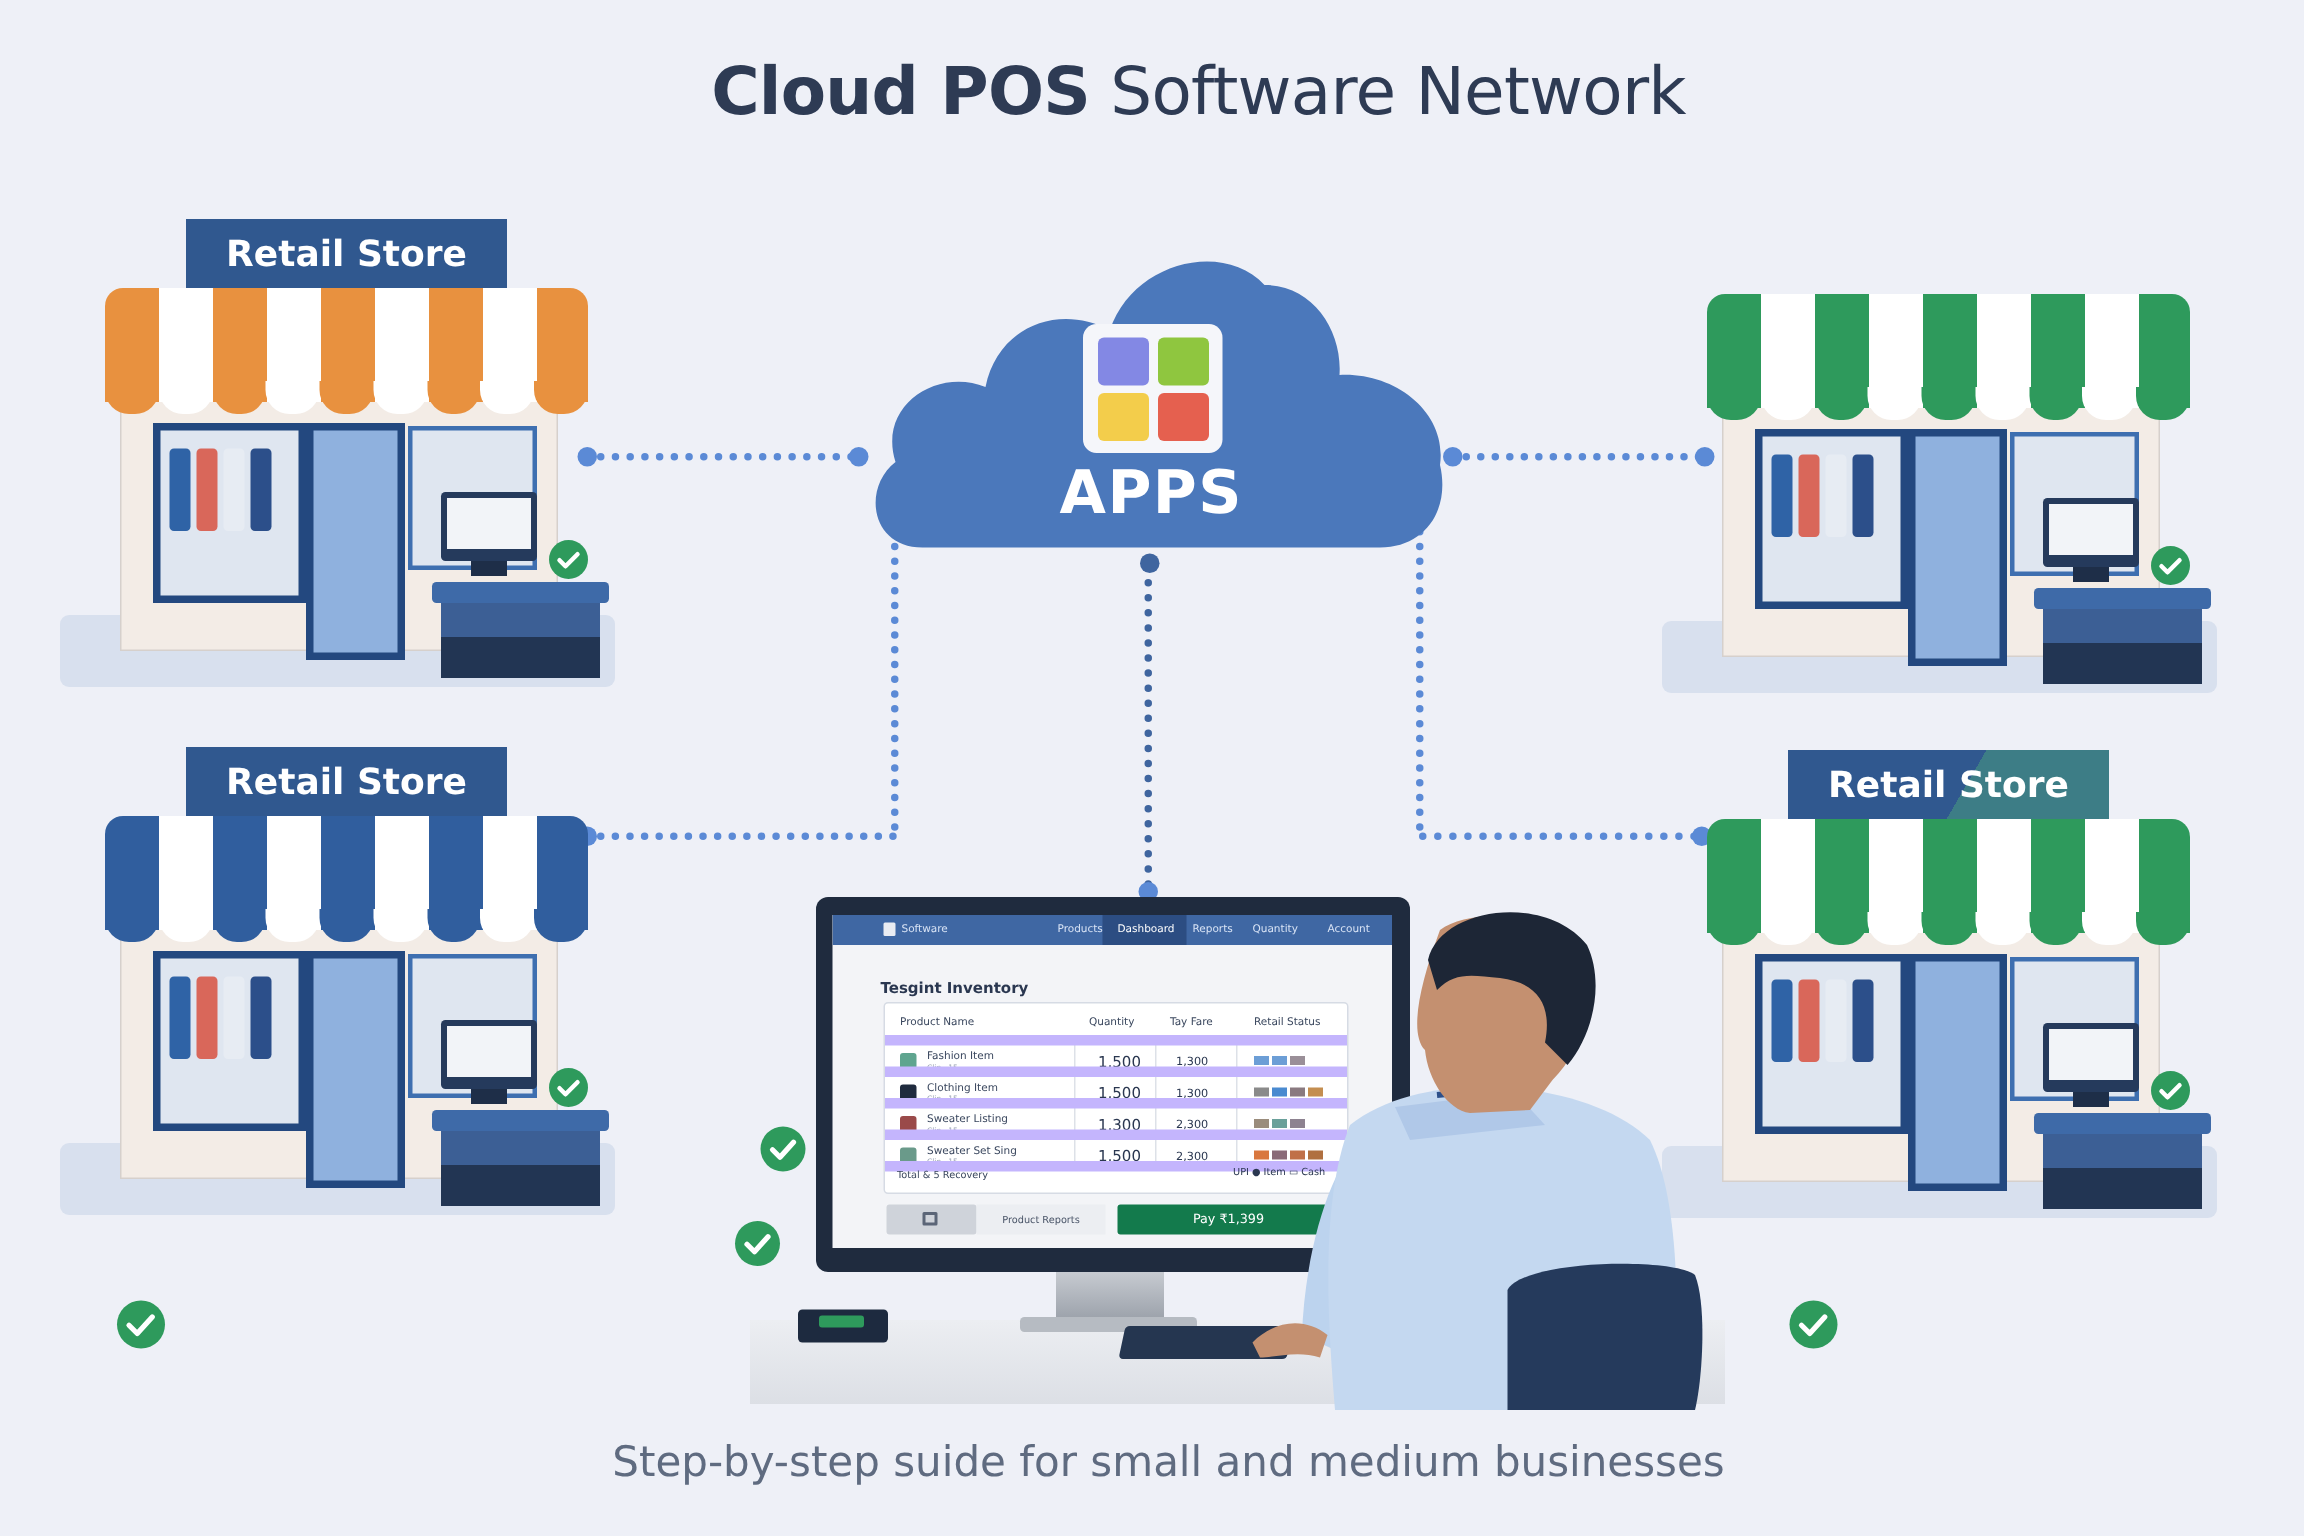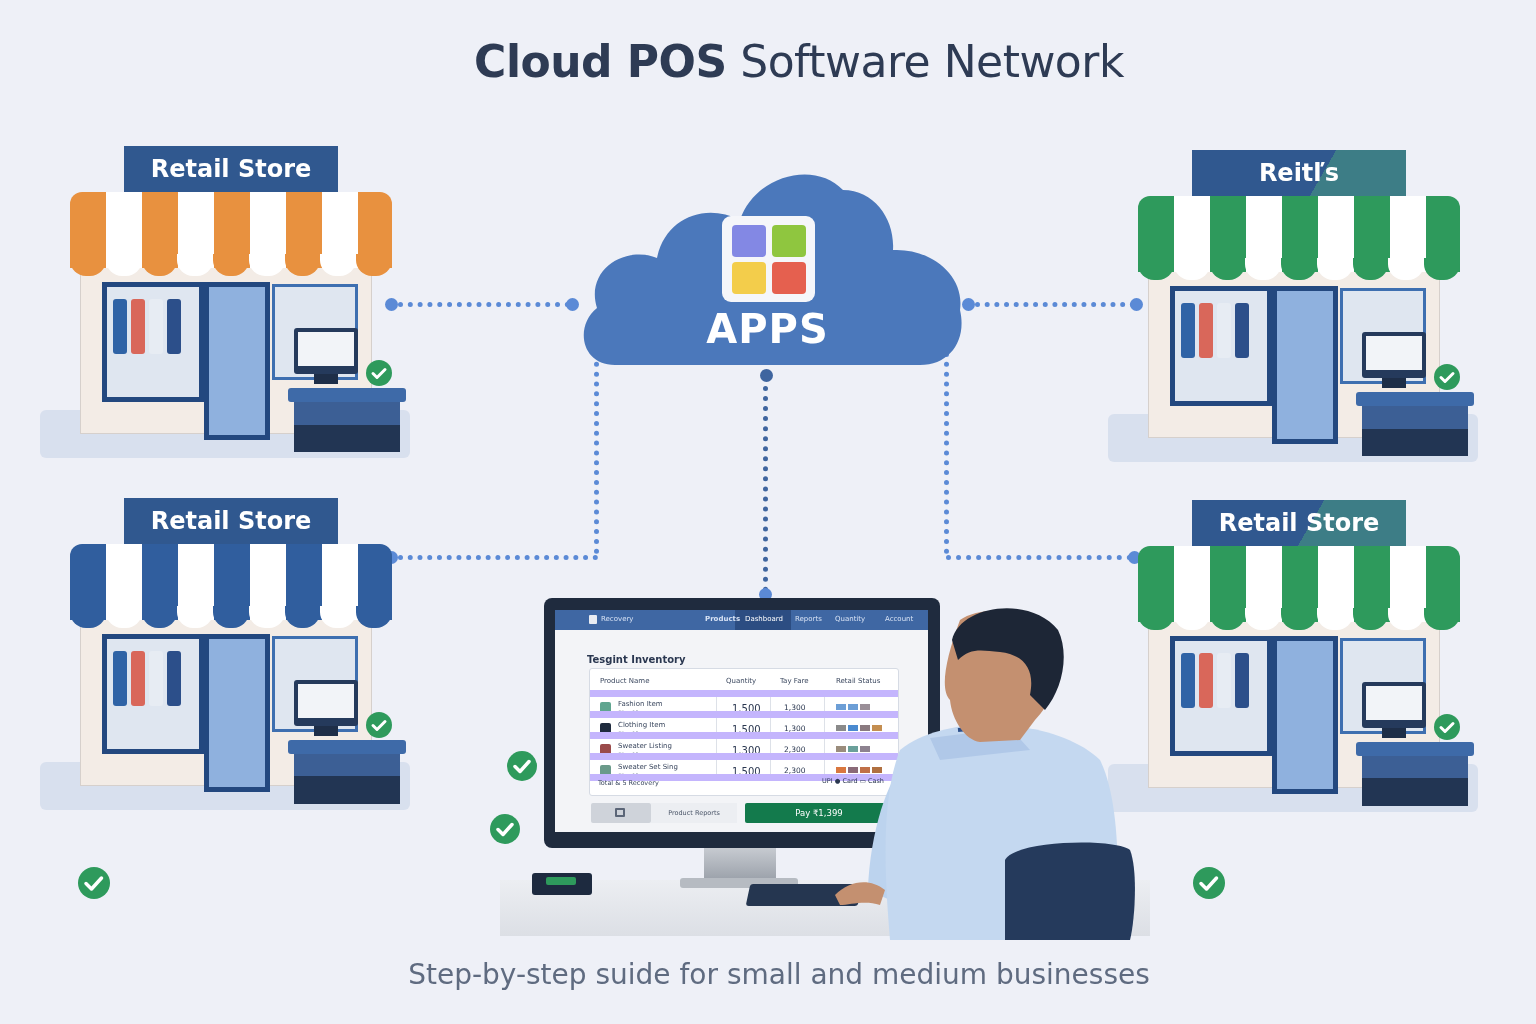--- a/index.html
+++ b/index.html
@@ -178,21 +178,20 @@
     <i style="background:#2e9a5c"></i>
       <i style="background:#fff"></i>
       <i style="background:#2e9a5c"></i>
       <i style="background:#fff"></i>
       <i style="background:#2e9a5c"></i>
       <i style="background:#fff"></i>
       <i style="background:#2e9a5c"></i>
       <i style="background:#fff"></i>
       <i style="background:#2e9a5c"></i>
   </div>
-  <div class="sign" style="background:linear-gradient(120deg,#30588f 60%,#3d7d86 60%);">Reitľs</div>
   <div class="mini-monitor">
       <div class="mini-screen"></div>
     </div>
   <div class="mini-stand"></div>
   <div class="counter"></div>
   <div class="counter-body"></div>
   <svg class="check" viewBox="0 0 26 26">
       <circle cx="13" cy="13" r="13" fill="#2e9a5c"></circle>
       <path d="M7 13.5l4 4 8-8" stroke="#fff" stroke-width="3" fill="none" stroke-linecap="round" stroke-linejoin="round"></path>
     </svg>
@@ -279,23 +278,23 @@
   <div style="position:absolute;left:14px;top:4px;width:30px;height:8px;background:#2e9a5c;border-radius:2px;"></div>
 </div>
 <div class="abs mon-stand"></div>
 <div class="abs mon-base"></div>
 <div class="abs keyboard"></div>
 
 <div class="abs monitor">
   <div class="screen">
     <div class="navbar">
       <div style="position:absolute;left:34px;top:5px;width:8px;height:9px;background:#e9ecf2;border-radius:1px;"></div>
-      <span class="nav-item" style="left:46px;">Recovery</span>
+      <span class="nav-item" style="left:46px;">Software</span>
       <div class="nav-active"></div>
-      <span class="nav-item" style="left:150px;font-weight:bold;">Products</span>
+      <span class="nav-item" style="left:150px;">Products</span>
       <span class="nav-item" style="left:190px;color:#fff;">Dashboard</span>
       <span class="nav-item" style="left:240px;">Reports</span>
       <span class="nav-item" style="left:280px;">Quantity</span>
       <span class="nav-item" style="left:330px;">Account</span>
     </div>
     <div class="screen-title">Tesgint Inventory</div>
 
     <div class="table">
       <span class="th" style="left:10px;">Product Name</span>
       <span class="th" style="left:136px;">Quantity</span>
@@ -343,21 +342,21 @@
         <span class="sub">Clip · 15</span>
         <span class="qty">1,500</span>
         <span class="price">2,300</span>
         <i class="sw" style="left:246px;background:#d9773f;"></i>
           <i class="sw" style="left:258px;background:#8a6a78;"></i>
           <i class="sw" style="left:270px;background:#c07048;"></i>
           <i class="sw" style="left:282px;background:#b07040;"></i>
       </div>
       <div class="tr" style="top:105px;height:20px;"></div>
       <span class="total">Total &amp; 5 Recovery</span>
-      <span class="payicons">UPI ● Card ▭ Cash</span>
+      <span class="payicons">UPI ● Item ▭ Cash</span>
     </div>
 
     <div class="btn-grey">
         <i></i>
       </div>
     <div class="btn-light">Product Reports</div>
     <div class="btn-pay">Pay ₹1,399</div>
   </div>
 </div>
 

